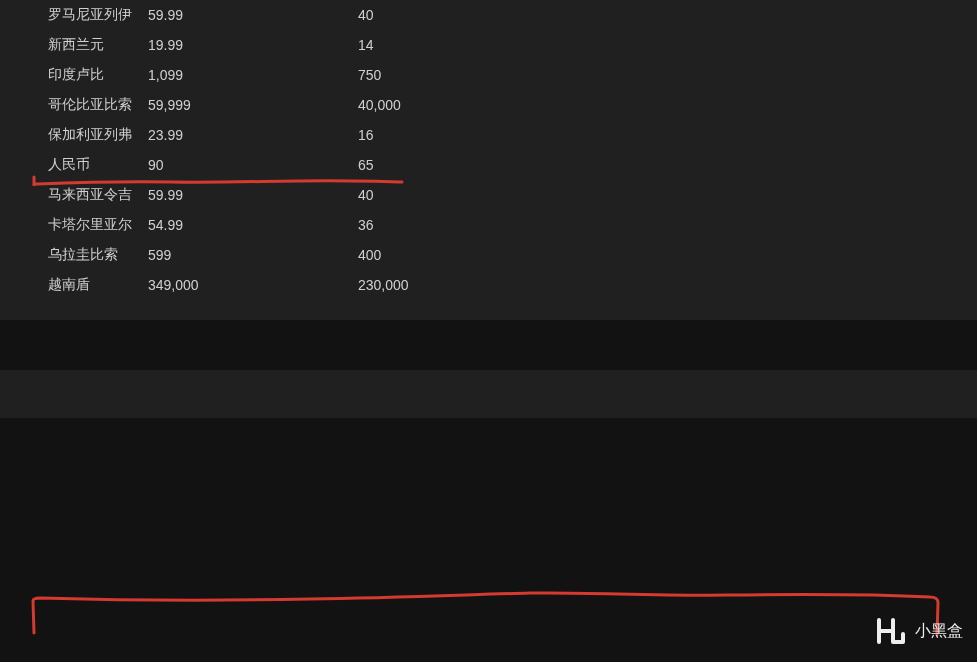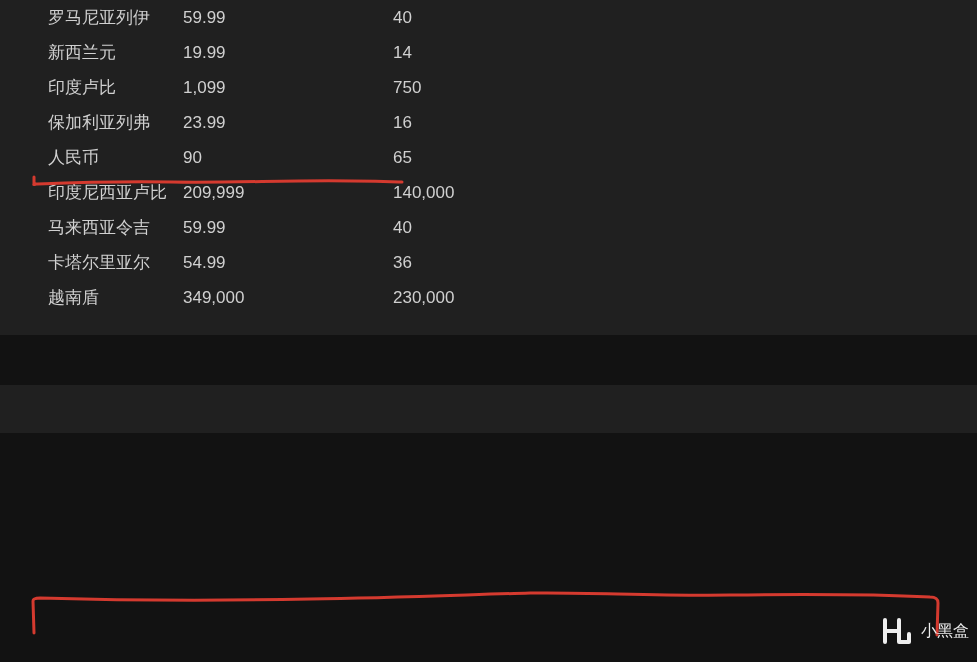--- a/index.html
+++ b/index.html
@@ -22,21 +22,21 @@
       padding: 0 0 20px 0;
       margin: 0;
     }
     .price-table {
       width: 100%;
       border-collapse: collapse;
     }
     .price-table td {
       padding: 6px 8px;
       color: #d0d0d0;
-      font-size: 17px;
+      font-size: 14px;
       font-weight: 500;
       vertical-align: middle;
     }
     .price-table td.currency {
       width: 100px;
       padding-left: 48px;
       white-space: nowrap;
     }
     .price-table td.val1 {
       width: 210px;
@@ -68,21 +68,21 @@
       position: absolute;
       top: 587px;
       left: 30px;
       width: 920px;
       height: 50px;
       pointer-events: none;
       z-index: 10;
     }
     .watermark {
       position: absolute;
-      right: 8px;
+      right: 14px;
       bottom: 14px;
       display: flex;
       align-items: center;
       gap: 8px;
       color: #eeeeee;
       font-size: 16px;
       font-weight: 500;
       z-index: 20;
     }
     .watermark-icon {
@@ -106,43 +106,48 @@
           <td class="currency">新西兰元</td>
           <td class="val1">19.99</td>
           <td class="val2">14</td>
         </tr>
         <tr>
           <td class="currency">印度卢比</td>
           <td class="val1">1,099</td>
           <td class="val2">750</td>
         </tr>
         <tr>
+          <td class="currency">哥伦比亚比索</td>
+          <td class="val1">59,999</td>
+          <td class="val2">40,000</td>
+        </tr>
+        <tr>
           <td class="currency">保加利亚列弗</td>
           <td class="val1">23.99</td>
           <td class="val2">16</td>
         </tr>
         <tr>
           <td class="currency">人民币</td>
           <td class="val1">90</td>
           <td class="val2">65</td>
         </tr>
         <tr>
-          <td class="currency">印度尼西亚卢比</td>
-          <td class="val1">209,999</td>
-          <td class="val2">140,000</td>
-        </tr>
-        <tr>
           <td class="currency">马来西亚令吉</td>
           <td class="val1">59.99</td>
           <td class="val2">40</td>
         </tr>
         <tr>
           <td class="currency">卡塔尔里亚尔</td>
           <td class="val1">54.99</td>
           <td class="val2">36</td>
+        </tr>
+        <tr>
+          <td class="currency">乌拉圭比索</td>
+          <td class="val1">599</td>
+          <td class="val2">400</td>
         </tr>
         <tr>
           <td class="currency">越南盾</td>
           <td class="val1">349,000</td>
           <td class="val2">230,000</td>
         </tr>
       </tbody>
   </table>
 </div>
 

